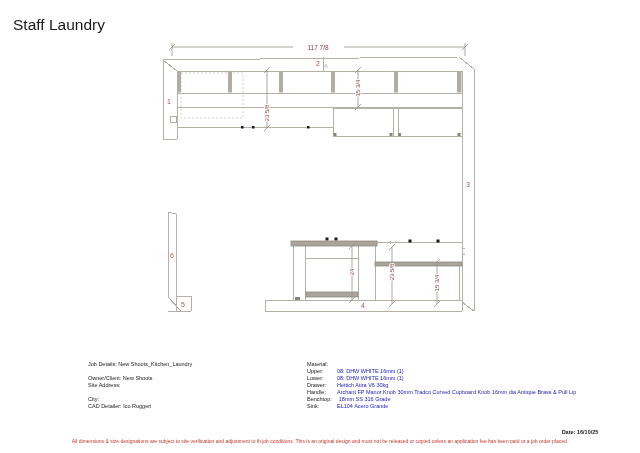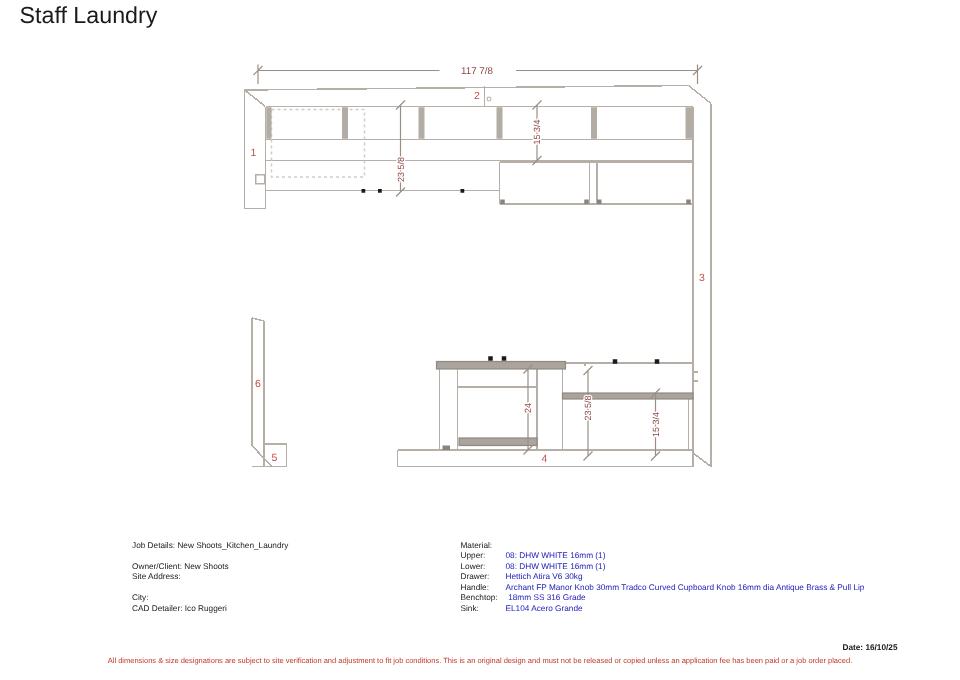--- a/index.html
+++ b/index.html
@@ -1,18 +1,18 @@
 <!DOCTYPE html>
 <html><head>
 <meta charset="utf-8">
 <style>
   html,body{margin:0;padding:0;background:#fff;}
   .sheet{position:relative;width:640px;height:453px;background:#ffffff;overflow:hidden;
          font-family:"Liberation Sans", sans-serif;color:#111;}
-  .title{position:absolute;left:13px;top:2px;font-size:15.5px;color:#1a1a1a;}
+  .title{position:absolute;left:13px;top:16px;font-size:15.5px;color:#1a1a1a;}
   svg{position:absolute;left:0;top:0;}
   .info{position:absolute;font-size:5.5px;line-height:7px;color:#1a1a1a;}
   .info .gap{height:7px;}
   .mat-row{display:flex;align-items:flex-start;}
   .mat-label{display:inline-block;min-width:23px;margin-right:7px;white-space:nowrap;}
   .mat-value{color:#2222bb;width:260px;}
   .date{position:absolute;left:540px;top:429px;width:80px;text-align:center;
         font-size:5.5px;font-weight:bold;color:#1a1a1a;}
   .disclaimer{position:absolute;left:0;top:438px;width:640px;text-align:center;
         font-size:5px;color:#c0392b;}

